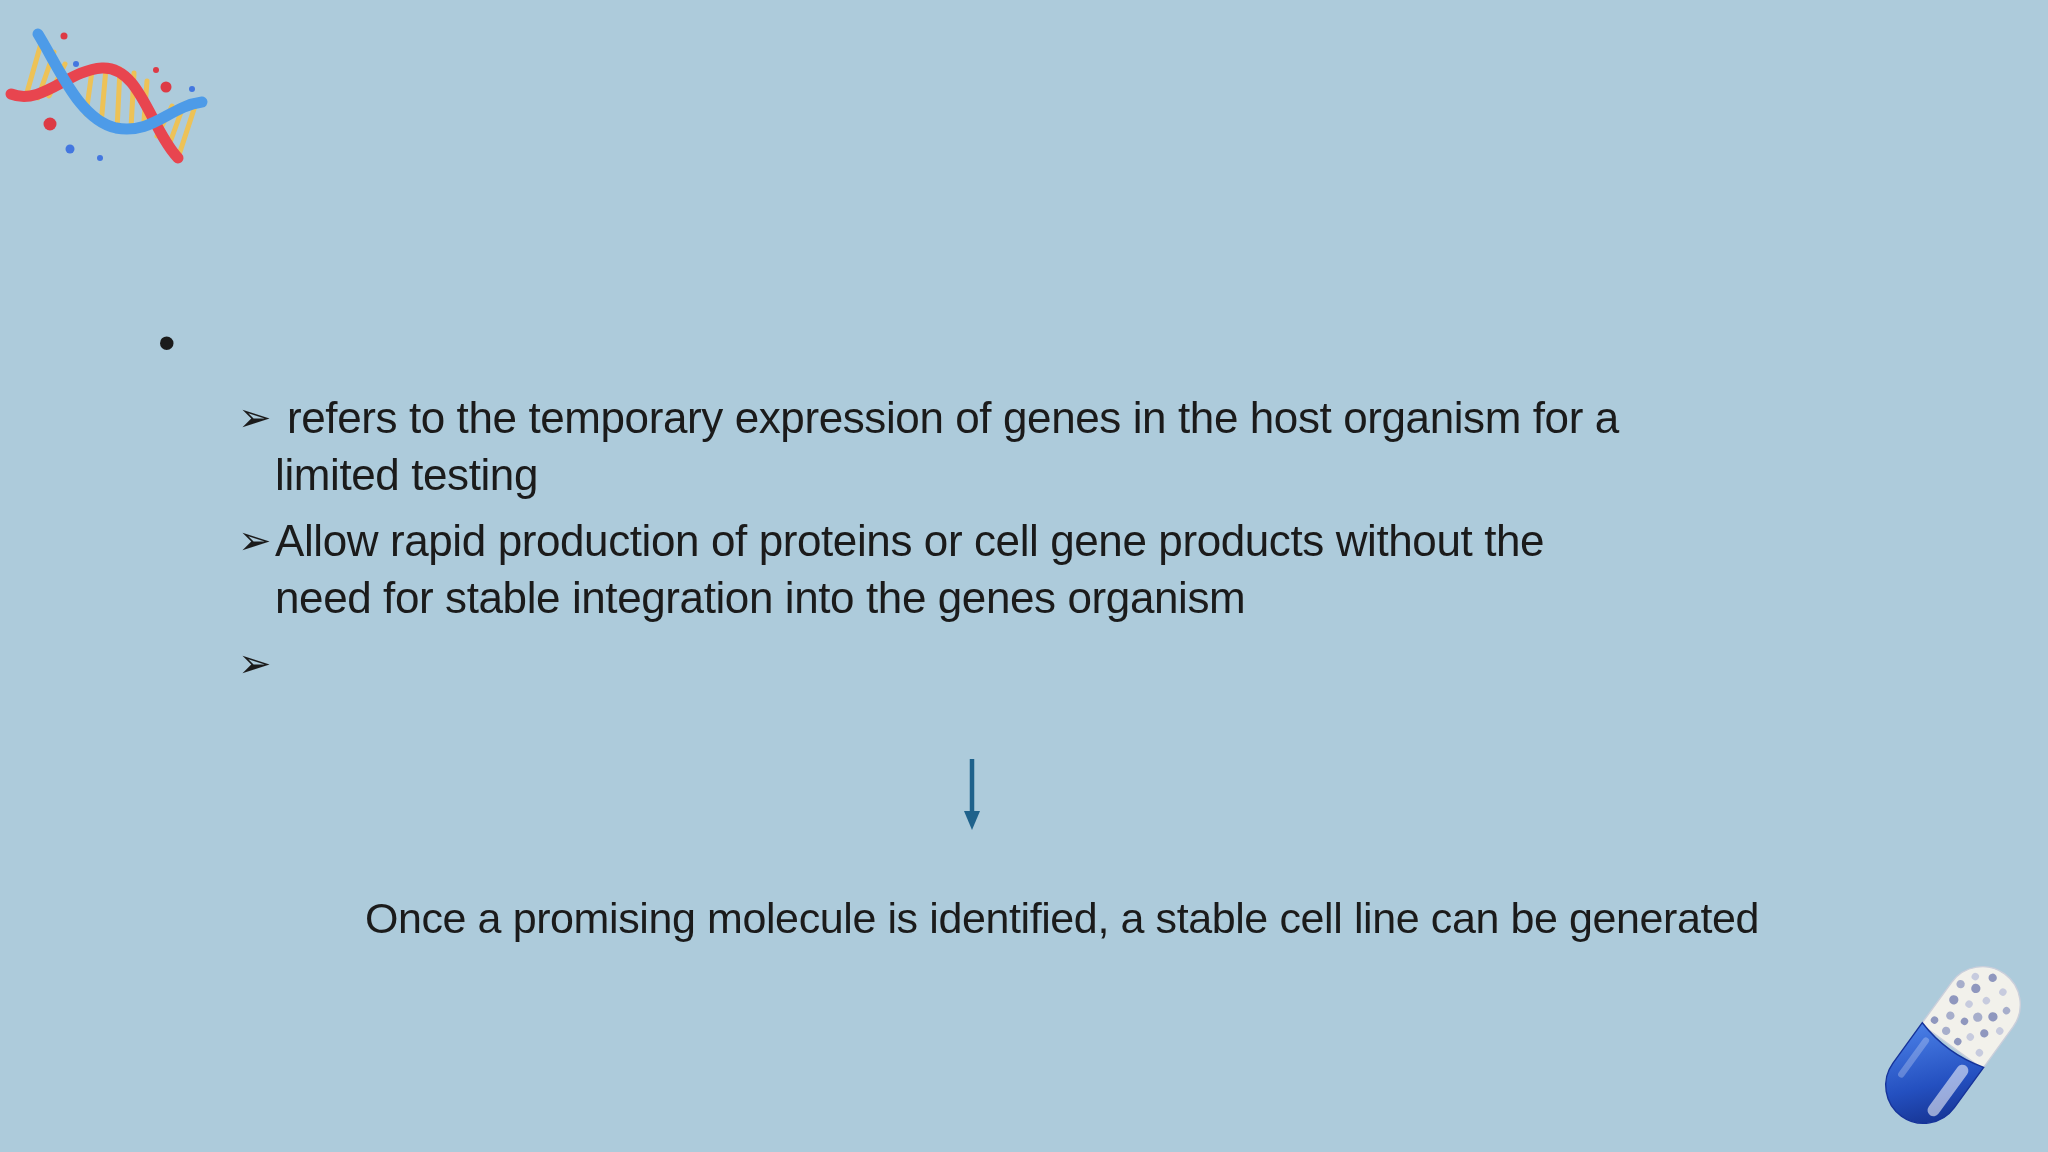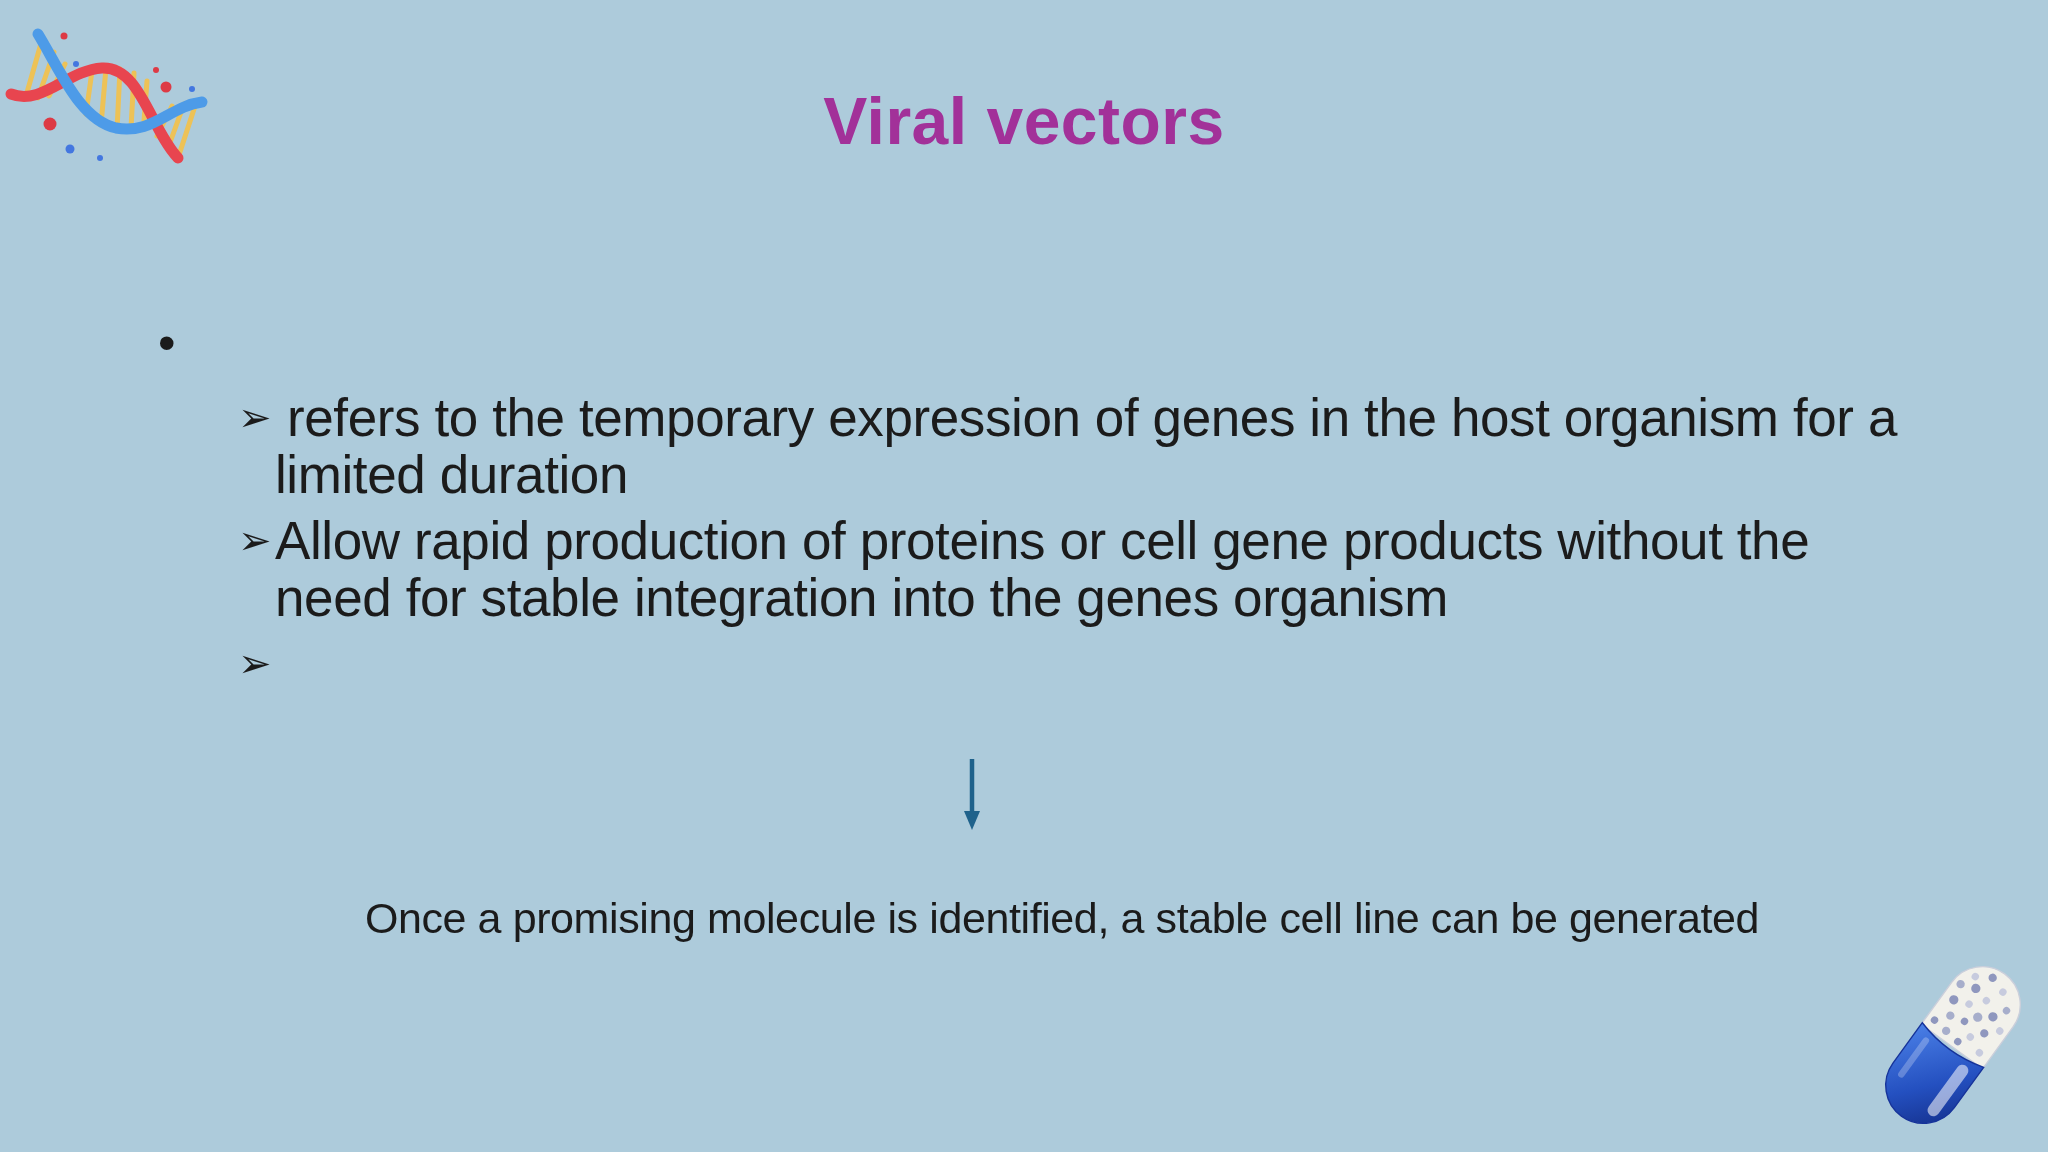--- a/index.html
+++ b/index.html
@@ -30,21 +30,21 @@
     line-height: 1.2;
   }
 
   
   .body-block { position: absolute; left: 158px; top: 311px; width: 1800px; color: #1B1B1B; }
   .bullet-line { display: flex; font-size: 50px; line-height: 65px; }
   .b-marker { flex: none; width: 39px; }
   .sub-list { margin-left: 80px; margin-top: 13px; }
   .sub-bullet { display: flex; margin-bottom: 9px; }
   .sb-marker { flex: none; width: 37px; font-size: 40px; line-height: 57px; }
-  .sb-text { font-size: 53px; line-height: 57px; letter-spacing: -0.4px; }
+  .sb-text { font-size: 44px; line-height: 57px; letter-spacing: -0.4px; }
   .sb-text .line { display: block; white-space: nowrap; }
   .sb-text .line.first-gap { padding-left: 12px; }
 
   
   .down-arrow { position: absolute; left: 960px; top: 758px; width: 24px; height: 74px; }
 
   
   .conclusion {
     position: absolute; left: 0; right: 0; top: 891px;
     text-align: center;
@@ -85,34 +85,33 @@
         <circle cx="154" cy="62" r="3" fill="#DD3A45"></circle>
         <circle cx="164" cy="79" r="5.5" fill="#DD3A45"></circle>
         <circle cx="190" cy="81" r="3" fill="#4377E0"></circle>
         <circle cx="48" cy="116" r="6.5" fill="#DD3A45"></circle>
         <circle cx="68" cy="141" r="4.5" fill="#4377E0"></circle>
         <circle cx="98" cy="150" r="3" fill="#4377E0"></circle>
       </g>
     </svg>
   </div>
 
-  <h1 class="title">Viral vectors</h1>
 
   <div class="body-block">
     <div class="bullet-line">
       <span class="b-marker">•</span>
     </div>
 
     <div class="sub-list">
 
       <div class="sub-bullet">
         <span class="sb-marker">➢</span>
         <span class="sb-text">
           <span class="line first-gap">refers to the temporary expression of genes in the host organism for a</span>
-          <span class="line">limited duration</span>
+          <span class="line">limited testing</span>
         </span>
       </div>
 
       <div class="sub-bullet">
         <span class="sb-marker">➢</span>
         <span class="sb-text">
           <span class="line">Allow rapid production of proteins or cell gene products without the</span>
           <span class="line">need for stable integration into the genes organism</span>
         </span>
       </div>

